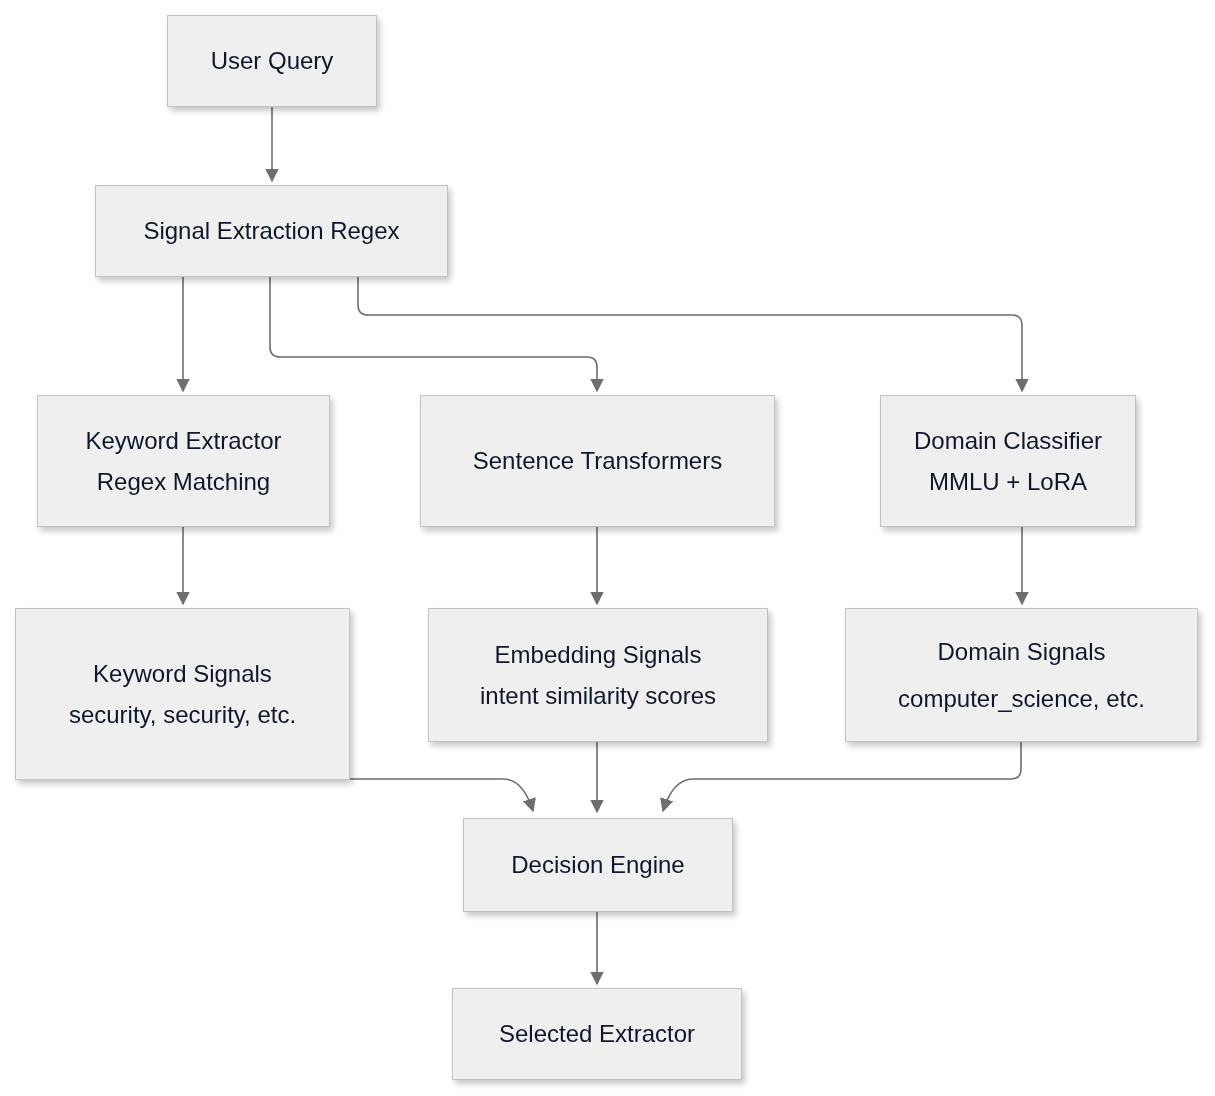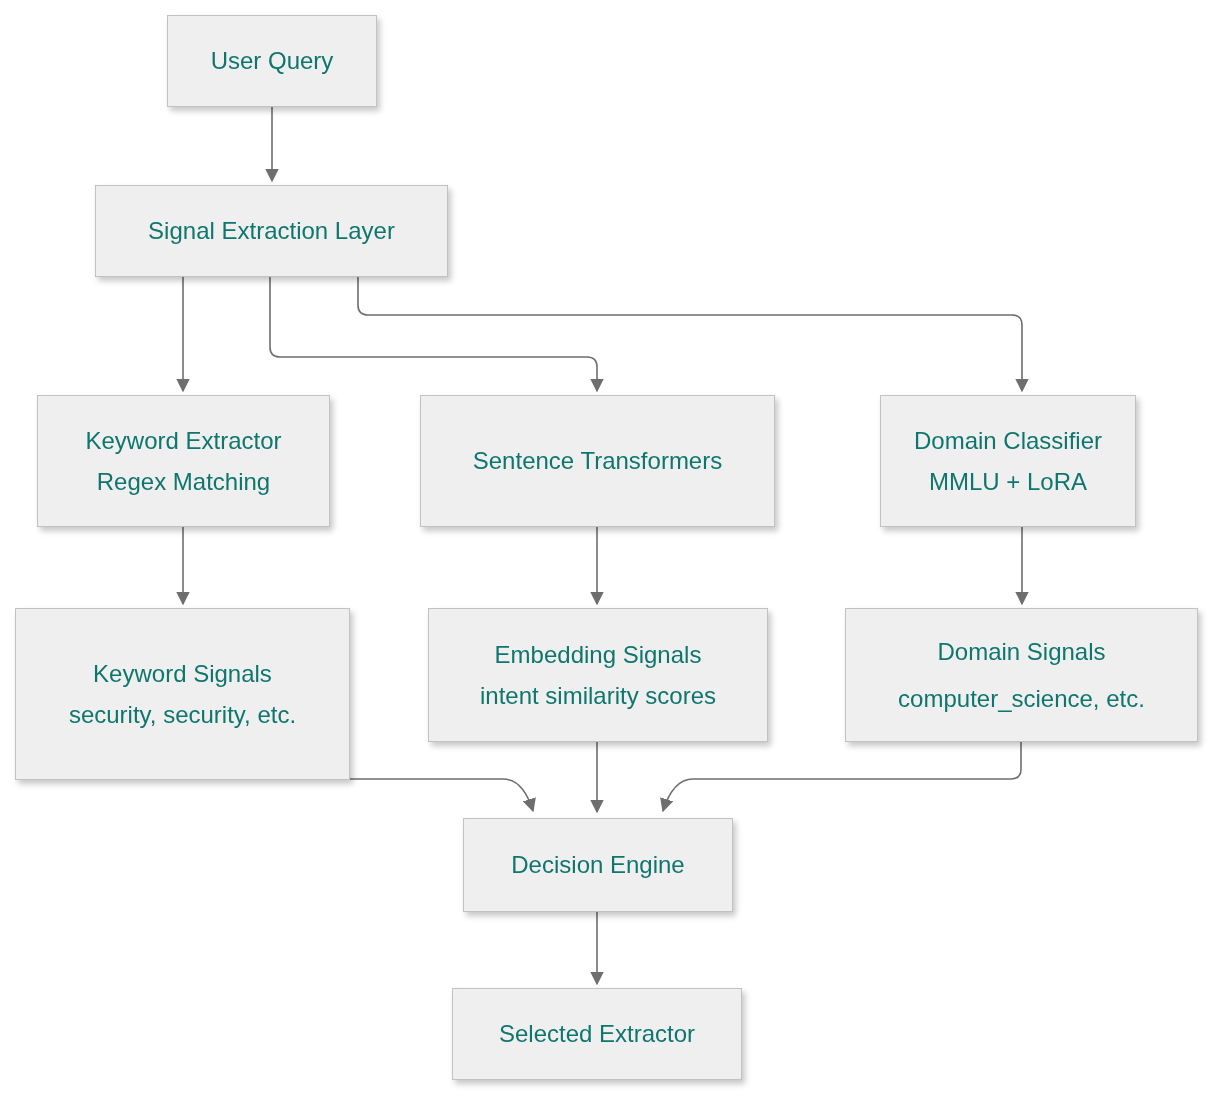--- a/index.html
+++ b/index.html
@@ -26,21 +26,21 @@
     position: absolute;
     background: #efefef;
     border: 1px solid #c2c2c2;
     box-shadow: 3px 4px 6px rgba(0,0,0,0.22);
     display: flex;
     flex-direction: column;
     align-items: center;
     justify-content: center;
     gap: 13px;
     font-size: 24px;
-    color: #0f766e;
+    color: #0f172a;
     text-align: center;
     line-height: 1.15;
     z-index: 2;
   }
 
   
   #n-user-query        { left: 167px; top:  15px; width: 210px; height:  92px; }
   #n-signal-extraction { left:  95px; top: 185px; width: 353px; height:  92px; }
   #n-keyword-extractor { left:  37px; top: 395px; width: 293px; height: 132px; }
   #n-embedding-model   { left: 420px; top: 395px; width: 355px; height: 132px; }
@@ -90,21 +90,21 @@
     <path class="edge" d="M 1021 742 L 1021 769 Q 1021 779 1011 779 L 693 779 Q 673 779 663 811" marker-end="url(#arrow)"></path>
 
     <path class="edge" d="M 597 912 L 597 984" marker-end="url(#arrow)"></path>
   </svg>
 
   <div class="node" id="n-user-query">
     <div>User Query</div>
   </div>
 
   <div class="node" id="n-signal-extraction">
-    <div>Signal Extraction Layer</div>
+    <div>Signal Extraction Regex</div>
   </div>
 
   <div class="node" id="n-keyword-extractor">
     <div>Keyword Extractor</div>
     <div>Regex Matching</div>
   </div>
 
   <div class="node" id="n-embedding-model">
     <div>Sentence Transformers</div>
   </div>

